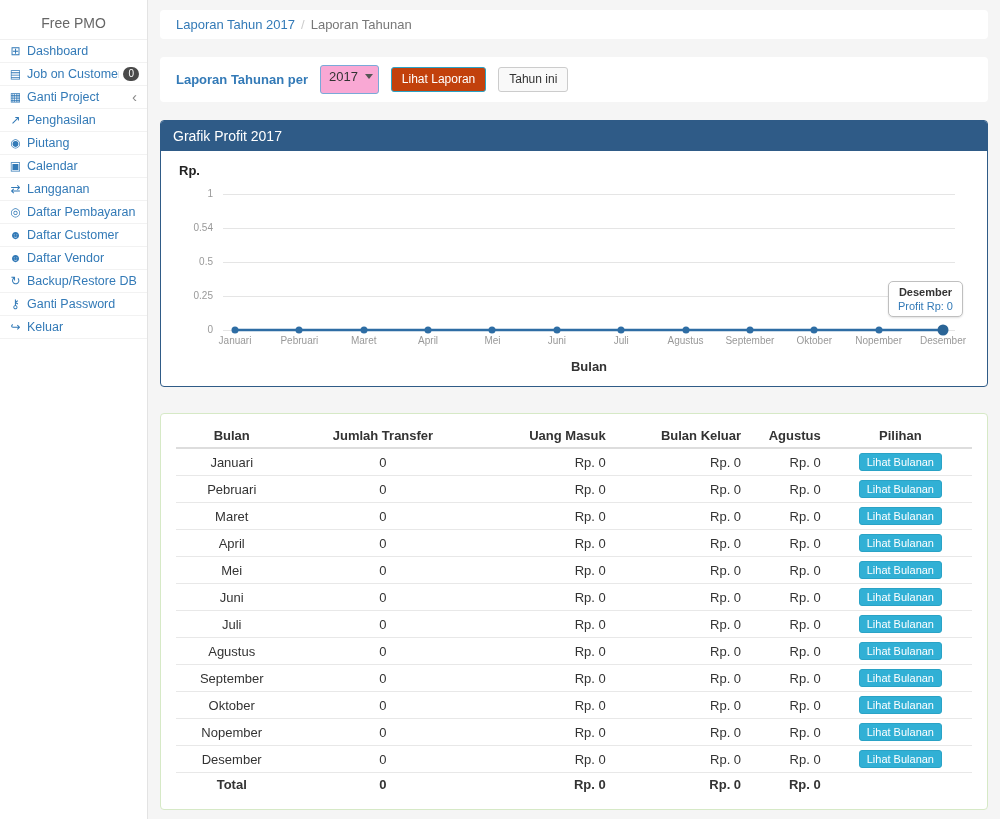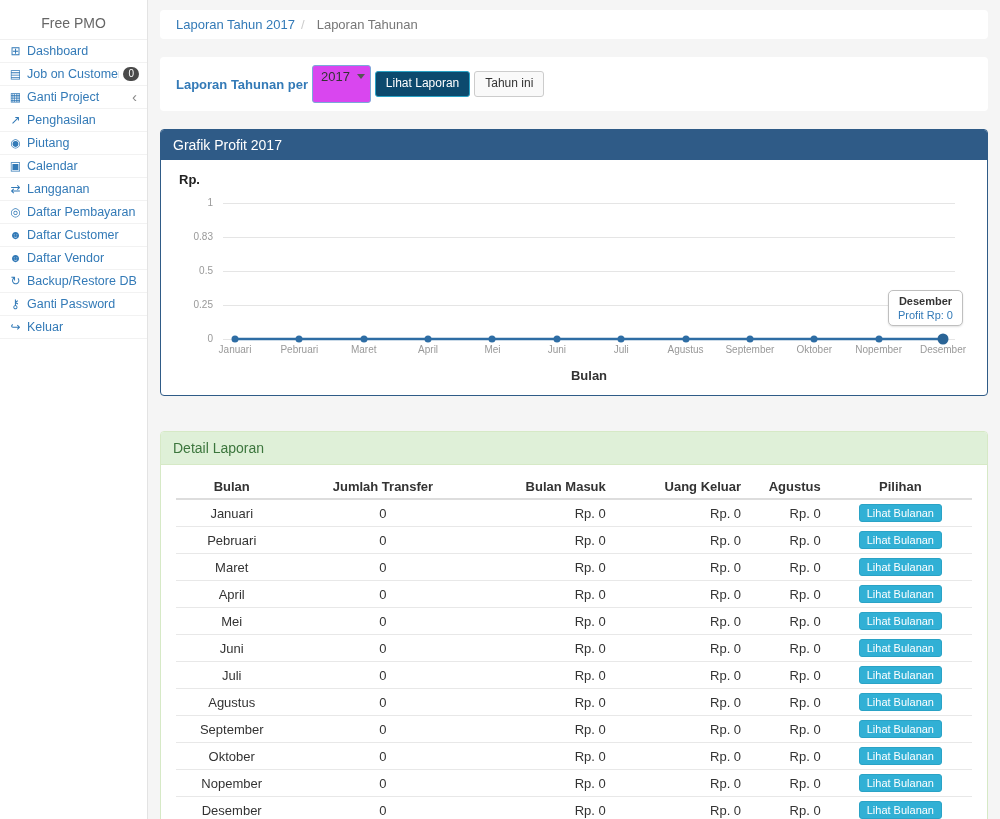--- a/index.html
+++ b/index.html
@@ -29,35 +29,35 @@
               padding:1px 5px; line-height:1.2; }
   .mi-chevron { color:#888; font-size:15px; line-height:10px; padding-right:2px; }
 
   
   .main { flex:1; padding:10px 12px 0; display:flex; flex-direction:column; overflow:hidden; }
   .bar { background:#fff; border-radius:4px; }
   .breadcrumb-bar { margin-bottom:18px; display:flex; align-items:center; gap:6px;
                     padding:7px 16px; font-size:13px; }
   .link { color:#337ab7; text-decoration:none; cursor:pointer; }
   .crumb-sep { color:#ccc; }
-  .crumb-current { color:#777;margin-left:6px; }
-
-  .filter-bar { margin-bottom:18px; display:flex; align-items:center; gap:4px; padding:8px 16px; }
+  .crumb-current { color:#777; }
+
+  .filter-bar { margin-bottom:18px; display:flex; align-items:center; gap:12px; padding:8px 16px; }
   .filter-label { color:#337ab7; font-weight:bold; font-size:13px; }
-  .select { border:1px solid #7aa9d8; border-radius:3px; background:#d946ef;
-            padding:3px 5px 18px 8px; display:inline-flex; align-items:center; gap:7px;
+  .select { border:1px solid #7aa9d8; border-radius:3px; background:#f9a8d4;
+            padding:3px 5px 9px 8px; display:inline-flex; align-items:center; gap:7px;
             font-size:13px; cursor:pointer; }
   .caret { width:0; height:0; border-left:4px solid transparent; border-right:4px solid transparent;
            border-top:5px solid #555; }
   .btn { border-radius:3px; font-size:12px; padding:4px 10px; cursor:pointer;
          border:1px solid transparent; line-height:1.3; }
-  .btn-info { background:#0c4a6e; border-color:#2aa3c6; color:#fff; }
+  .btn-info { background:#c2410c; border-color:#2aa3c6; color:#fff; }
   .btn-default { background:#f9f9f9; border-color:#ccc; color:#333; }
 
-  .panel { background:#fff; border:1px solid #ddd; border-radius:4px; margin-bottom:35px; }
+  .panel { background:#fff; border:1px solid #ddd; border-radius:4px; margin-bottom:26px; }
   .panel-primary { border-color:#2f5b87; }
   .panel-primary .panel-heading { background:#2f5b87; color:#fff; padding:7px 12px;
                                   font-size:14px; border-radius:3px 3px 0 0; }
   .panel-success { border-color:#d6e9c6; }
   .panel-success .panel-heading { background:#dff0d8; color:#3c763d; padding:8px 12px;
                                   font-size:14px; border-bottom:1px solid #d6e9c6;
                                   border-radius:3px 3px 0 0; }
 
   
   .chart-body { padding:10px 18px 12px; }
@@ -201,21 +201,21 @@
             <div class="gridline" style="top: 100%;">
               <span class="ylab">0</span>
             </div>
             <div class="gridline" style="top: 75%;">
               <span class="ylab">0.25</span>
             </div>
             <div class="gridline" style="top: 50%;">
               <span class="ylab">0.5</span>
             </div>
             <div class="gridline" style="top: 25%;">
-              <span class="ylab">0.83</span>
+              <span class="ylab">0.54</span>
             </div>
             <div class="gridline" style="top: 0%;">
               <span class="ylab">1</span>
             </div>
           <div class="series">
             <svg viewBox="0 0 1000 100" preserveAspectRatio="none">
               <polyline id="profit-polyline" fill="none" stroke="#2e6da4" stroke-width="2" points="0,100 90.9090909090909,100 181.8181818181818,100 272.7272727272727,100 363.6363636363636,100 454.5454545454545,100 545.4545454545454,100 636.3636363636364,100 727.2727272727273,100 818.1818181818182,100 909.090909090909,100 1000,100"></polyline>
             </svg>
           <div class="dot" style="left: 0%; bottom: 0%;"></div>
               <div class="dot" style="left: 9.09091%; bottom: 0%;"></div>
@@ -247,37 +247,36 @@
             <span class="x-label" style="left: 72.7273%;">September</span>
             <span class="x-label" style="left: 81.8182%;">Oktober</span>
             <span class="x-label" style="left: 90.9091%;">Nopember</span>
             <span class="x-label" style="left: 100%;">Desember</span>
           </div>
         <div class="x-title">Bulan</div>
       </div>
     </section>
 
     <section class="panel panel-success">
-      <div class="panel-heading">Detail Laporan</div>
       <div class="table-body">
         <table>
           <colgroup>
             <col style="width:14%">
               <col style="width:24%">
               <col style="width:17%">
             <col style="width:17%">
               <col style="width:10%">
               <col style="width:18%">
           </colgroup>
           <thead>
             <tr>
               <th>Bulan</th>
               <th>Jumlah Transfer</th>
-              <th>Bulan Masuk</th>
-              <th>Uang Keluar</th>
+              <th>Uang Masuk</th>
+              <th>Bulan Keluar</th>
               <th>Agustus</th>
               <th>Pilihan</th>
             </tr>
           </thead>
           <tbody>
               <tr>
     <td>Januari</td>
     <td>0</td>
     <td>Rp. 0</td>
     <td>Rp. 0</td>

